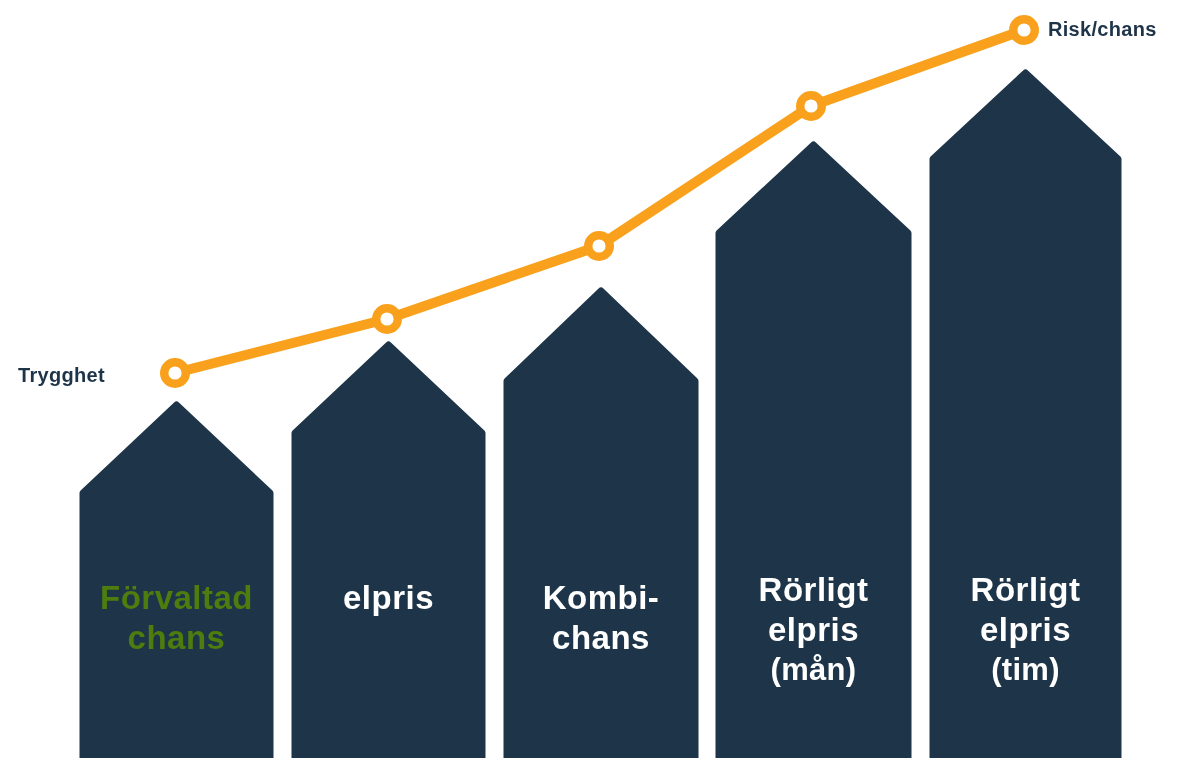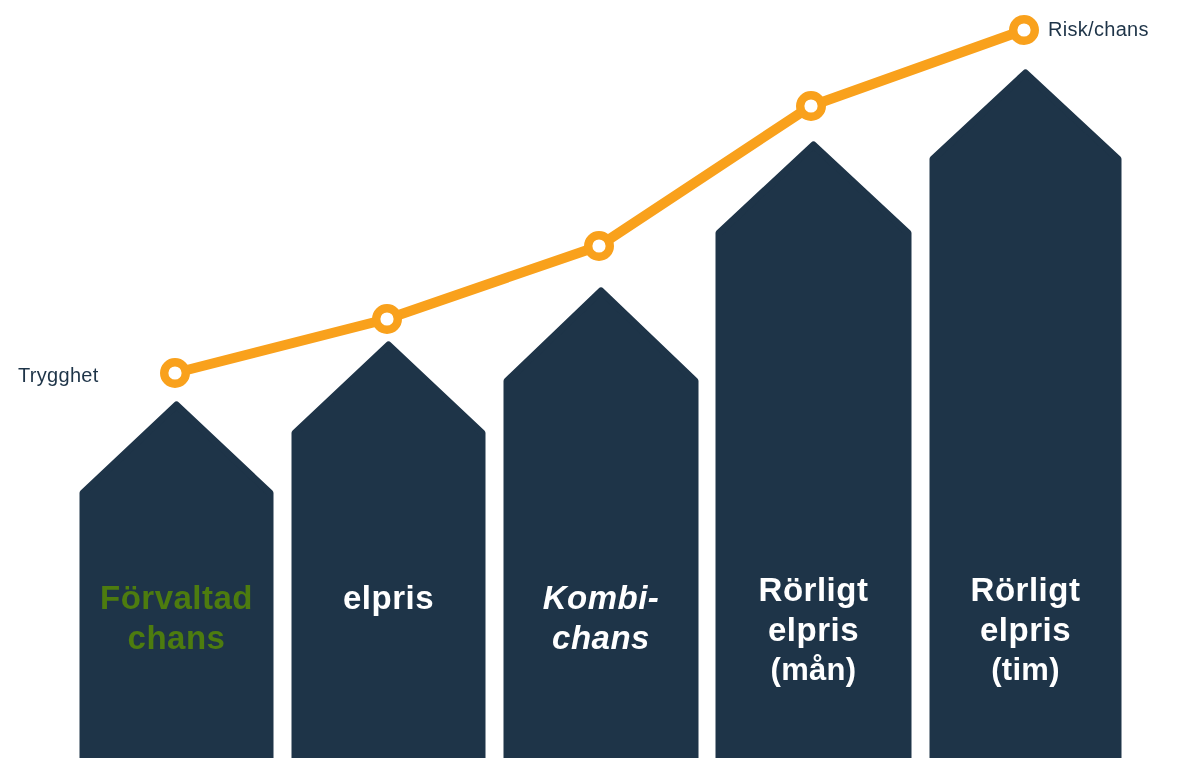--- a/index.html
+++ b/index.html
@@ -36,21 +36,21 @@
     display: block;
   }
   .bar-label .sublabel {
     display: block;
     font-weight: 700;
     font-size: 31px;
     letter-spacing: 0.3px;
   }
   .axis-annotation {
     position: absolute;
-    font-weight: normal;
+    font-weight: bold;
     font-size: 20px;
     letter-spacing: 0.3px;
   }
   .axis-annotation.left {
     left: 18px;
     top: 364px;
     width: 140px;
   }
   .axis-annotation.right {
     left: 1048px;
@@ -83,21 +83,21 @@
 
   <div class="bar-label" style="left: 83px; width: 187px; top: 578px; color: #4d7c0f;">
     <span class="line">Förvaltad</span>
     <span class="line">chans</span>
   </div>
 
   <div class="bar-label" style="left: 295px; width: 187px; top: 578px; color: rgb(255, 255, 255);">
     <span class="line">elpris</span>
   </div>
 
-  <div class="bar-label" style="left: 507px; width: 188px; top: 578px; color: rgb(255, 255, 255); font-style: italic;">
+  <div class="bar-label" style="left: 507px; width: 188px; top: 578px; color: rgb(255, 255, 255);">
     <span class="line">Kombi-</span>
     <span class="line">chans</span>
   </div>
 
   <div class="bar-label" style="left: 719px; width: 189px; top: 570px; color: rgb(255, 255, 255);">
     <span class="line">Rörligt</span>
     <span class="line">elpris</span>
     <span class="sublabel">(mån)</span>
   </div>
 

